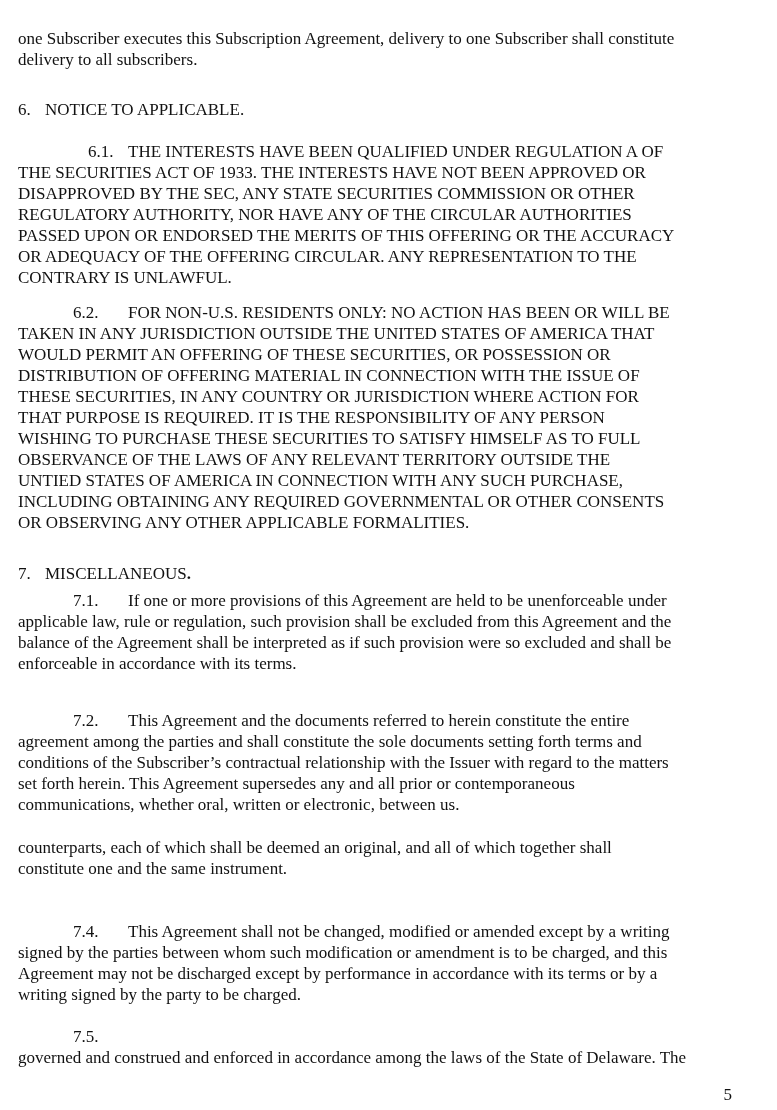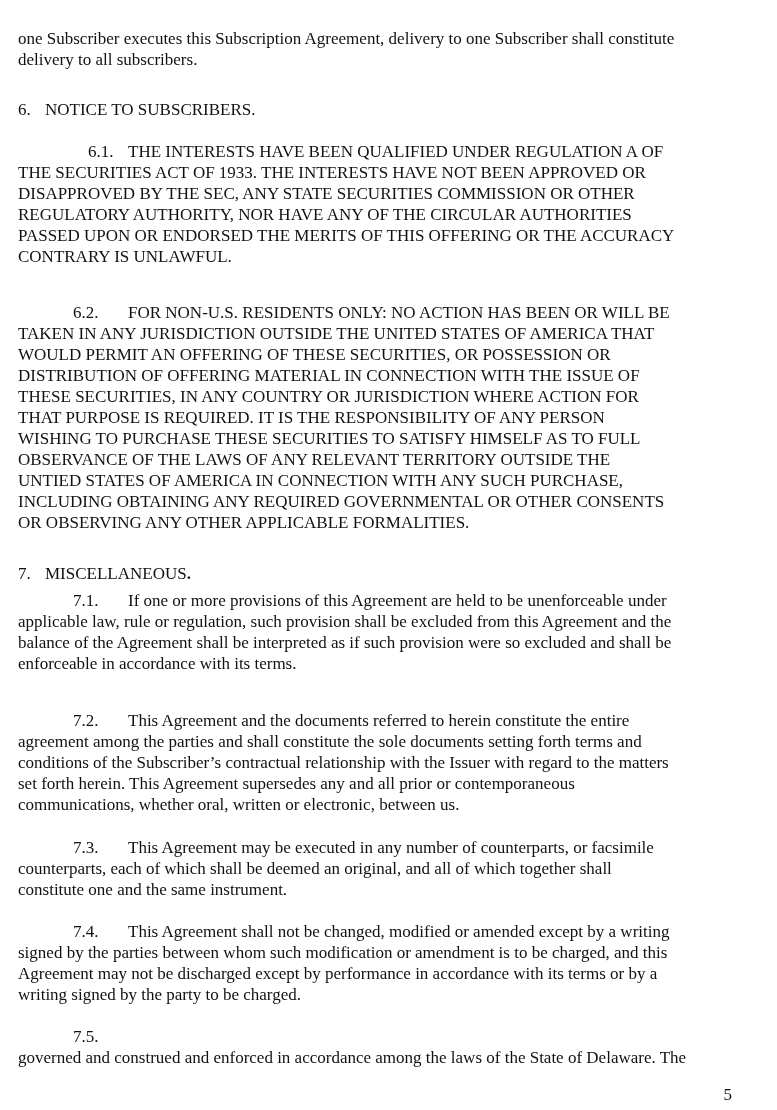--- a/index.html
+++ b/index.html
@@ -72,32 +72,33 @@
 <body>
 
 <div class="page">
 
   <div class="block" style="top: 28px;">
     <span class="line">one Subscriber executes this Subscription Agreement, delivery to one Subscriber shall constitute</span>
     <span class="line">delivery to all subscribers.</span>
   </div>
 
   <div class="heading" style="top: 99px;">
-    <span class="hnum">6.</span><span>NOTICE TO SUBSCRIBERS.</span>
+    <span class="hnum">6.</span><span>NOTICE TO APPLICABLE.</span>
   </div>
 
   <div class="block" style="top: 141px;">
     <span class="first-line">
       <span class="num" style="left:70px;">6.1.</span>
       <span class="first-text">THE INTERESTS HAVE BEEN QUALIFIED UNDER REGULATION A OF</span>
     </span>
     <span class="line">THE SECURITIES ACT OF 1933. THE INTERESTS HAVE NOT BEEN APPROVED OR</span>
     <span class="line">DISAPPROVED BY THE SEC, ANY STATE SECURITIES COMMISSION OR OTHER</span>
     <span class="line">REGULATORY AUTHORITY, NOR HAVE ANY OF THE CIRCULAR AUTHORITIES</span>
     <span class="line">PASSED UPON OR ENDORSED THE MERITS OF THIS OFFERING OR THE ACCURACY</span>
+    <span class="line">OR ADEQUACY OF THE OFFERING CIRCULAR. ANY REPRESENTATION TO THE</span>
     <span class="line">CONTRARY IS UNLAWFUL.</span>
   </div>
 
   <div class="block" style="top: 302px;">
     <span class="first-line">
       <span class="num">6.2.</span>
       <span class="first-text">FOR NON-U.S. RESIDENTS ONLY: NO ACTION HAS BEEN OR WILL BE</span>
     </span>
     <span class="line">TAKEN IN ANY JURISDICTION OUTSIDE THE UNITED STATES OF AMERICA THAT</span>
     <span class="line">WOULD PERMIT AN OFFERING OF THESE SECURITIES, OR POSSESSION OR</span>
@@ -130,24 +131,20 @@
       <span class="num">7.2.</span>
       <span class="first-text">This Agreement and the documents referred to herein constitute the entire</span>
     </span>
     <span class="line">agreement among the parties and shall constitute the sole documents setting forth terms and</span>
     <span class="line">conditions of the Subscriber’s contractual relationship with the Issuer with regard to the matters</span>
     <span class="line">set forth herein. This Agreement supersedes any and all prior or contemporaneous</span>
     <span class="line">communications, whether oral, written or electronic, between us.</span>
   </div>
 
   <div class="block" style="top: 837px;">
-    <span class="first-line">
-      <span class="num">7.3.</span>
-      <span class="first-text">This Agreement may be executed in any number of counterparts, or facsimile</span>
-    </span>
     <span class="line">counterparts, each of which shall be deemed an original, and all of which together shall</span>
     <span class="line">constitute one and the same instrument.</span>
   </div>
 
   <div class="block" style="top: 921px;">
     <span class="first-line">
       <span class="num">7.4.</span>
       <span class="first-text">This Agreement shall not be changed, modified or amended except by a writing</span>
     </span>
     <span class="line">signed by the parties between whom such modification or amendment is to be charged, and this</span>

